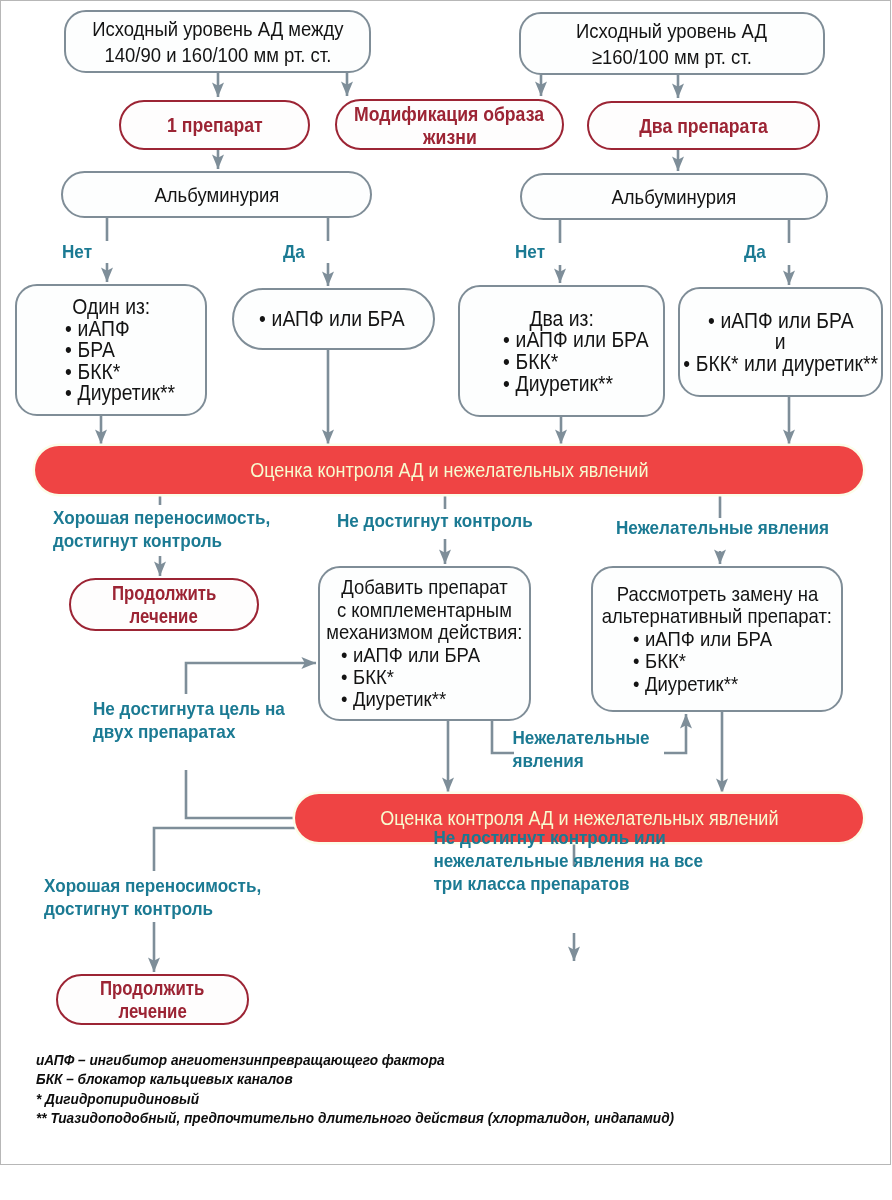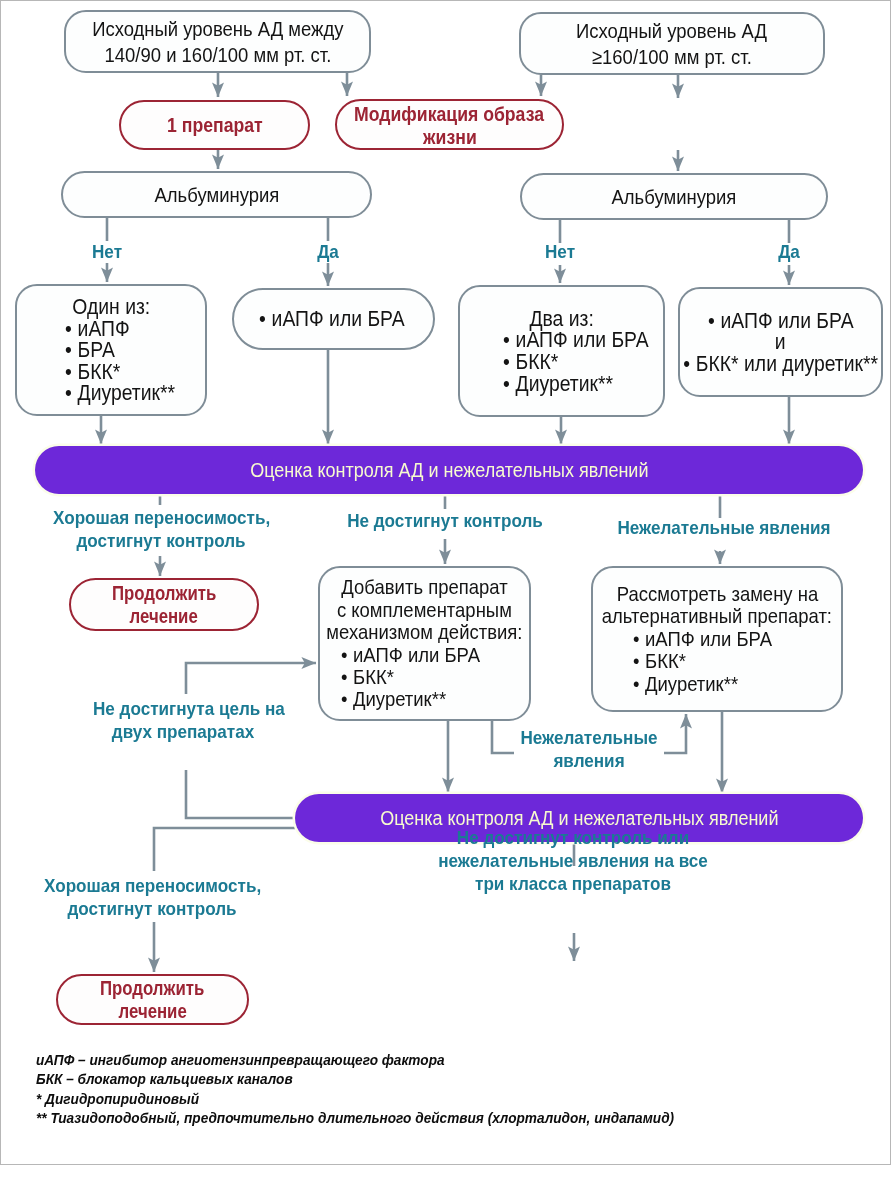--- a/index.html
+++ b/index.html
@@ -6,23 +6,23 @@
   html,body{margin:0;padding:0;background:#ffffff;}
   body{width:892px;height:1200px;font-family:"Liberation Sans",sans-serif;-webkit-font-smoothing:antialiased;}
   #root{position:relative;width:892px;height:1200px;overflow:hidden;background:#fff;}
   #frame{position:absolute;left:0px;top:0px;width:891px;height:1165px;border:1.3px solid #b7b7b7;box-sizing:border-box;background:#fff;}
   svg#wires{position:absolute;left:0;top:0;width:892px;height:1200px;pointer-events:none;}
   .node{position:absolute;box-sizing:border-box;display:flex;flex-direction:column;align-items:center;justify-content:center;text-align:center;}
   .node .t{display:block;white-space:nowrap;transform:scaleX(.88);}
   .blue{border:2.3px solid #7f8d97;border-radius:22px;color:#141414;background:#fdfefe;}
   .red{border:2.4px solid #9c2434;border-radius:40px;color:#9c2434;font-weight:700;background:#fefdfd;}
   .red .t{transform:scaleX(.84);}
-  .green{background:#6d28d9;border-radius:25px;color:#f7fbcf;box-shadow:0 0 0 2.5px #fbfde9;text-align:right;}
+  .green{background:#ef4444;border-radius:25px;color:#f7fbcf;box-shadow:0 0 0 2.5px #fbfde9;text-align:right;}
   .green .t{transform:scaleX(.90);}
-  .lbl{position:absolute;color:#1b7a93;font-weight:700;text-align:center;line-height:23px;}
+  .lbl{position:absolute;color:#1b7a93;font-weight:700;text-align:left;line-height:23px;}
   .lbl .t{display:block;white-space:nowrap;transform:scaleX(.90);}
   .blist{align-self:center;position:relative;left:var(--bl,0px);}
   .bul{display:flex;align-items:baseline;white-space:nowrap;transform:scaleX(.88);transform-origin:left center;}
   .node>.bul{transform-origin:center;}
   .bul .dot{margin-right:.30em;}
   .notes{position:absolute;font-style:italic;font-weight:700;color:#0d0d0d;line-height:19.3px;}
   .notes div{white-space:nowrap;}
   .notes div .t{display:inline-block;transform:scaleX(.975);transform-origin:left center;}
   .caption{position:absolute;font-weight:700;text-align:center;width:892px;color:#0d0d0d;}
   .caption .t{display:inline-block;transform:scaleX(1);}
@@ -101,20 +101,23 @@
 
   <div class="node red" style="left:119px;top:100px;width:191px;height:50px;font-size:21px;line-height:1.2;">
     <span class="t">1 препарат</span>
   </div>
 
   <div class="node red" style="left:335px;top:99px;width:229px;height:51px;font-size:21px;line-height:23px;">
     <span class="t">Модификация образа</span>
     <span class="t">жизни</span>
   </div>
 
+  <div class="node red" style="left:587px;top:101px;width:233px;height:49px;font-size:21px;line-height:1.2;">
+    <span class="t">Два препарата</span>
+  </div>
 
   <div class="node blue" style="left:61px;top:171px;width:311px;height:47px;font-size:21px;line-height:1.2;border-radius:24px;">
     <span class="t">Альбуминурия</span>
   </div>
 
   <div class="node blue" style="left:520px;top:173px;width:308px;height:47px;font-size:21px;line-height:1.2;border-radius:24px;">
     <span class="t">Альбуминурия</span>
   </div>
 
   <div class="node blue" style="left:15px;top:284px;width:192px;height:132px;font-size:22px;line-height:21.6px;align-items:center;--bl:17px;">

